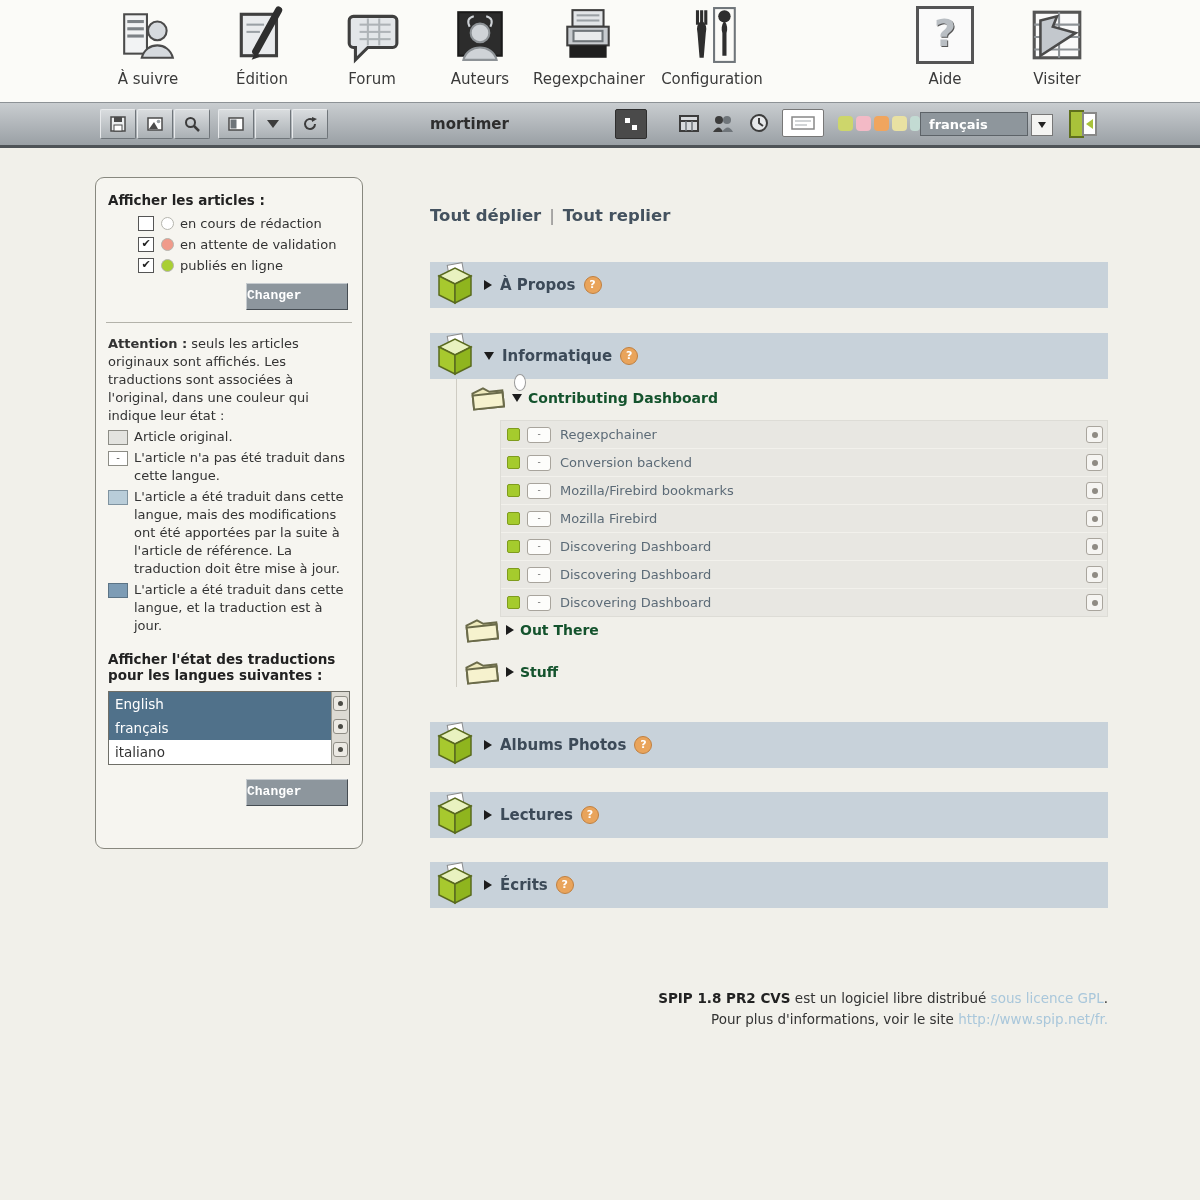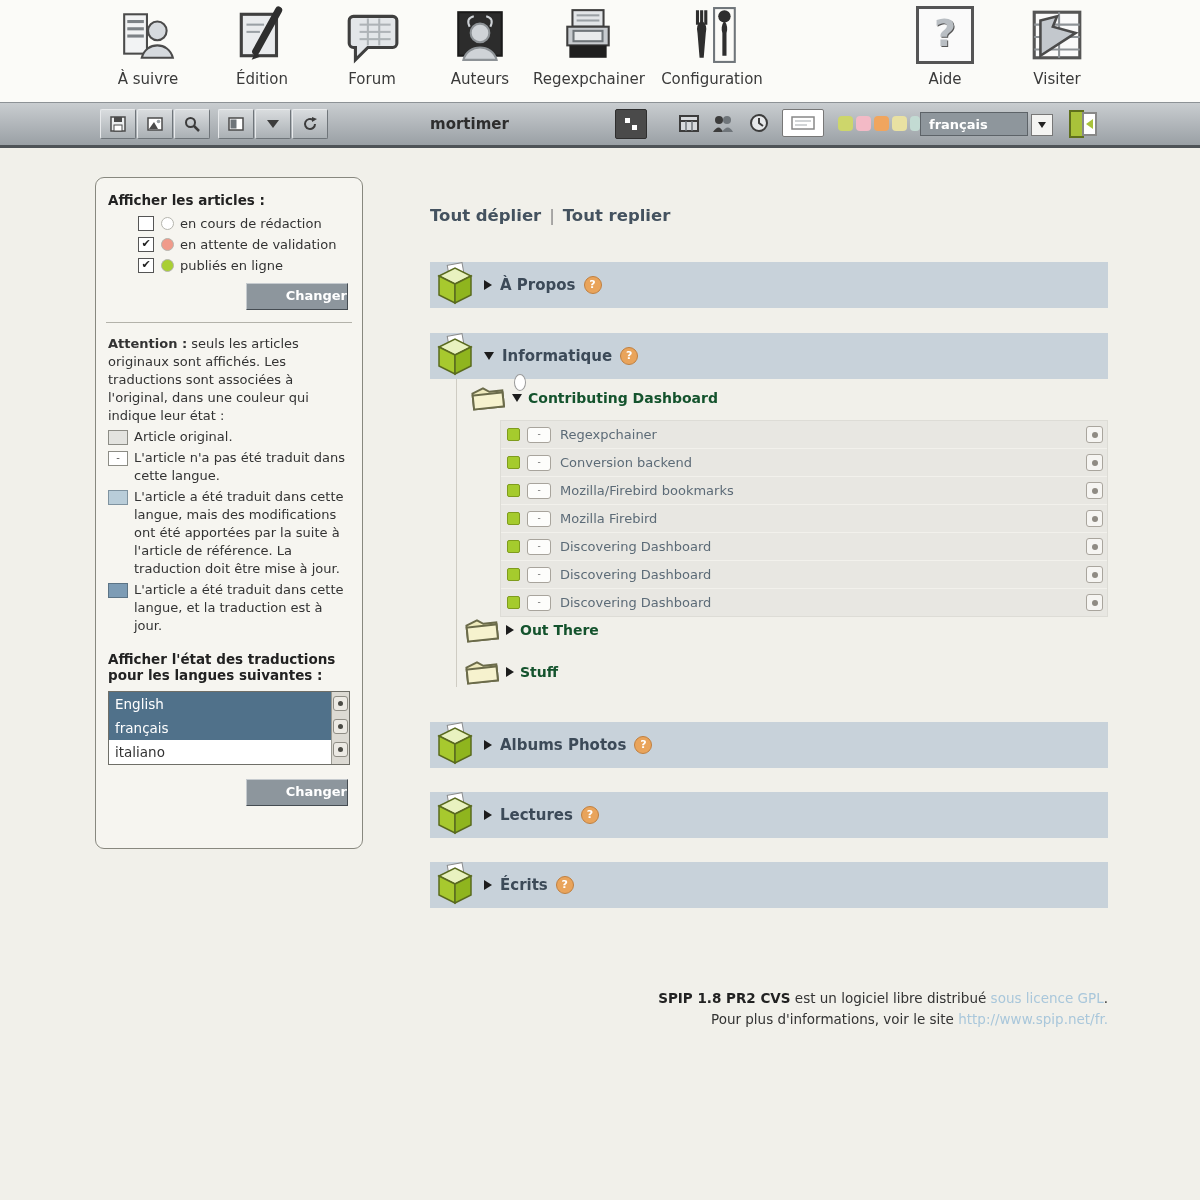--- a/index.html
+++ b/index.html
@@ -36,21 +36,21 @@
   
   .sidebar{position:absolute;left:95px;top:177px;width:268px;height:672px;background:#f6f5f0;
     border:1px solid #88887f;border-radius:9px;box-sizing:border-box;padding:12px 12px 10px 12px;font-size:13px;}
   .sb-title{font-weight:bold;color:#222;margin:2px 0 8px 0;font-size:13.5px;}
   .filt-row{display:flex;align-items:center;margin:6px 0;padding-left:30px;}
   .cbx{width:14px;height:13px;background:#fff;border:1px solid #555;margin-right:7px;
     font-size:11px;line-height:12px;text-align:center;color:#222;cursor:pointer;flex:none;}
   .statdot{width:11px;height:11px;border-radius:50%;margin-right:6px;flex:none;border:1px solid #b5b5ae;}
   .changer{display:block;margin:10px 2px 4px auto;width:100px;height:25px;background:#8d969d;
     border:1px solid #454c52;border-top-color:#c6cbcf;border-left-color:#c6cbcf;
-    color:#fff;font-weight:bold;font-size:13px;text-align:right;line-height:23px;cursor:pointer;}
+    color:#fff;font-weight:bold;font-size:13px;text-align:left;line-height:23px;cursor:pointer;font-family:Liberation Mono, monospace;}
   .sb-div{border:none;border-top:1px solid #b3b2aa;margin:12px -2px;}
   .sb-text{line-height:18px;color:#333;}
   .legend-row{display:flex;align-items:flex-start;margin-top:3px;line-height:18px;}
   .swatch{width:18px;height:13px;flex:none;margin:2px 6px 0 0;border:1px solid #8c8c85;
     font-size:10px;line-height:11px;text-align:center;color:#555;background:#e3e3df;}
   .swatch.sw-white{background:#fff;}
   .swatch.sw-lblue{background:#b9cdd9;border-color:#7f93a0;}
   .langlist{position:relative;margin-top:8px;border:1px solid #6f6f68;background:#fff;height:72px;}
   .langrow{height:24px;line-height:24px;padding-left:6px;margin-right:17px;font-size:13.5px;cursor:pointer;}
   .langrow.sel{background:#50718a;color:#fff;}

